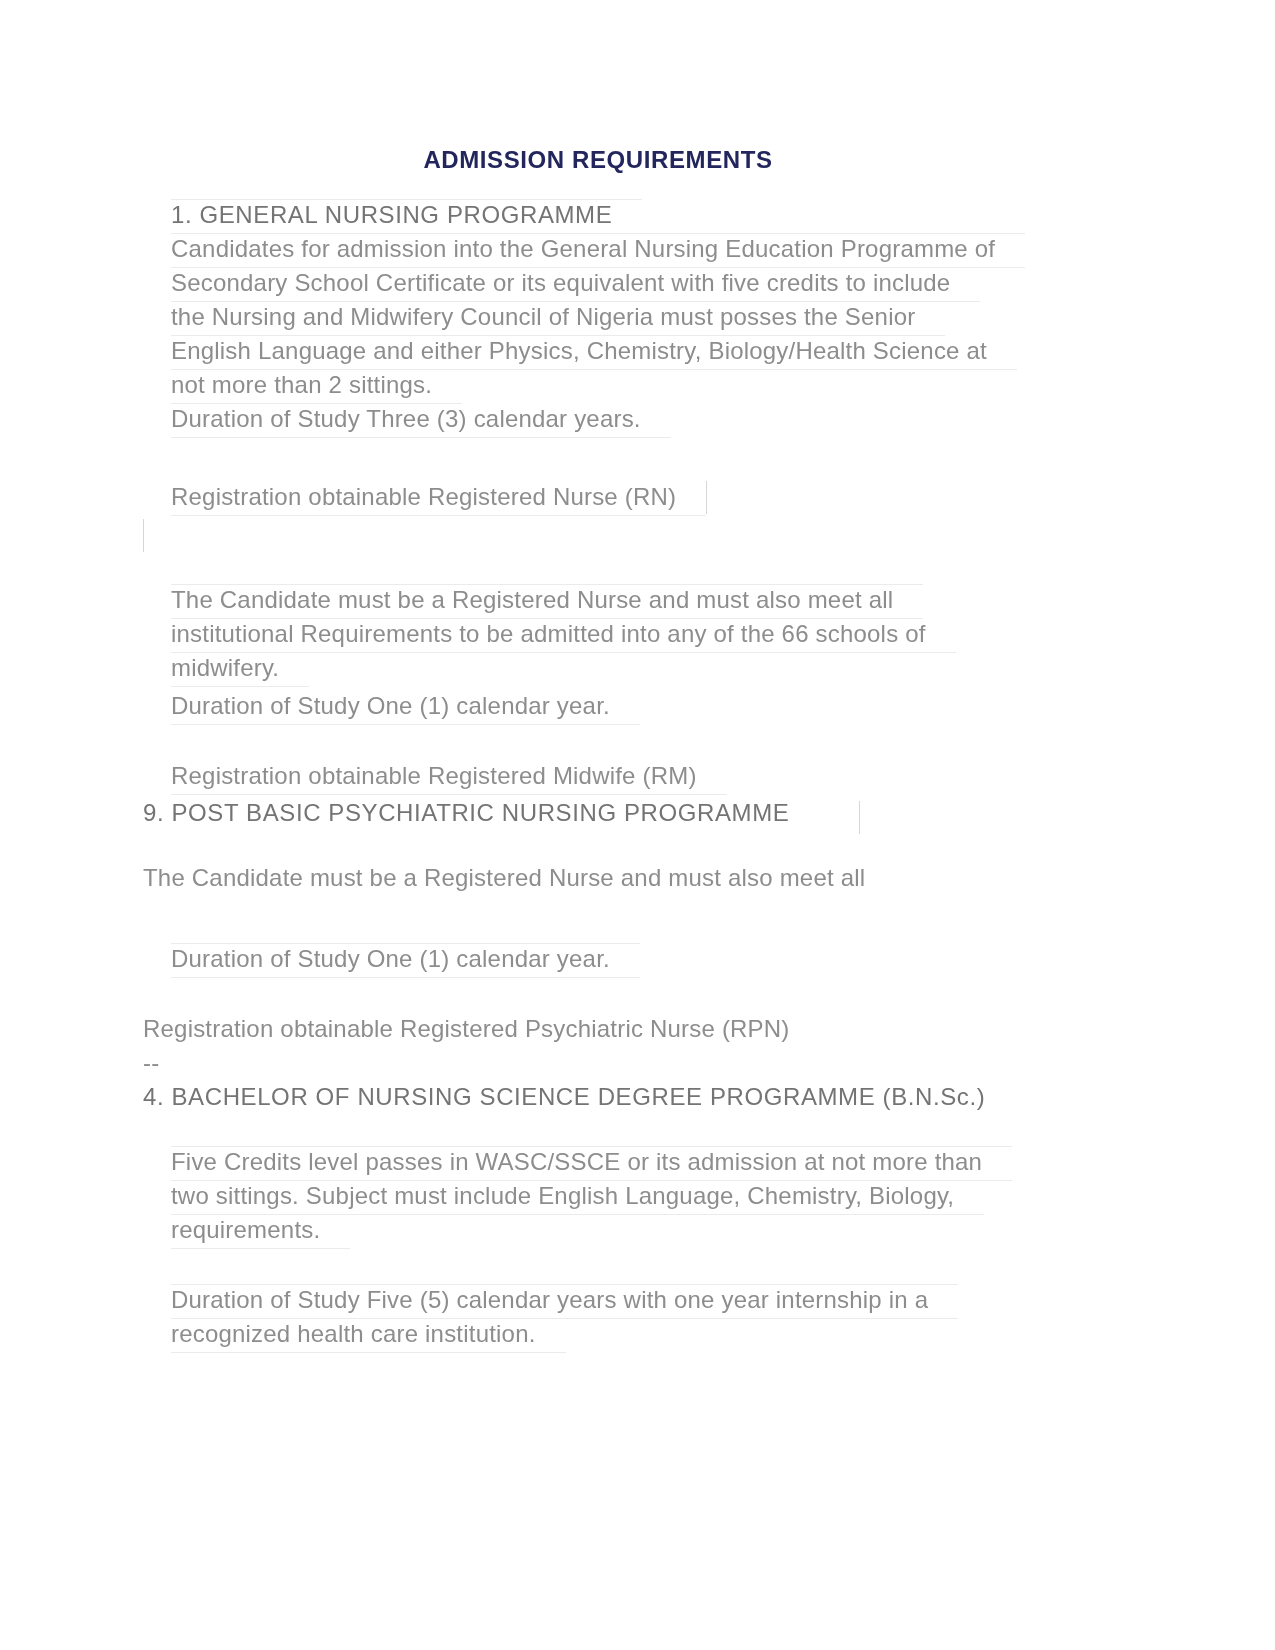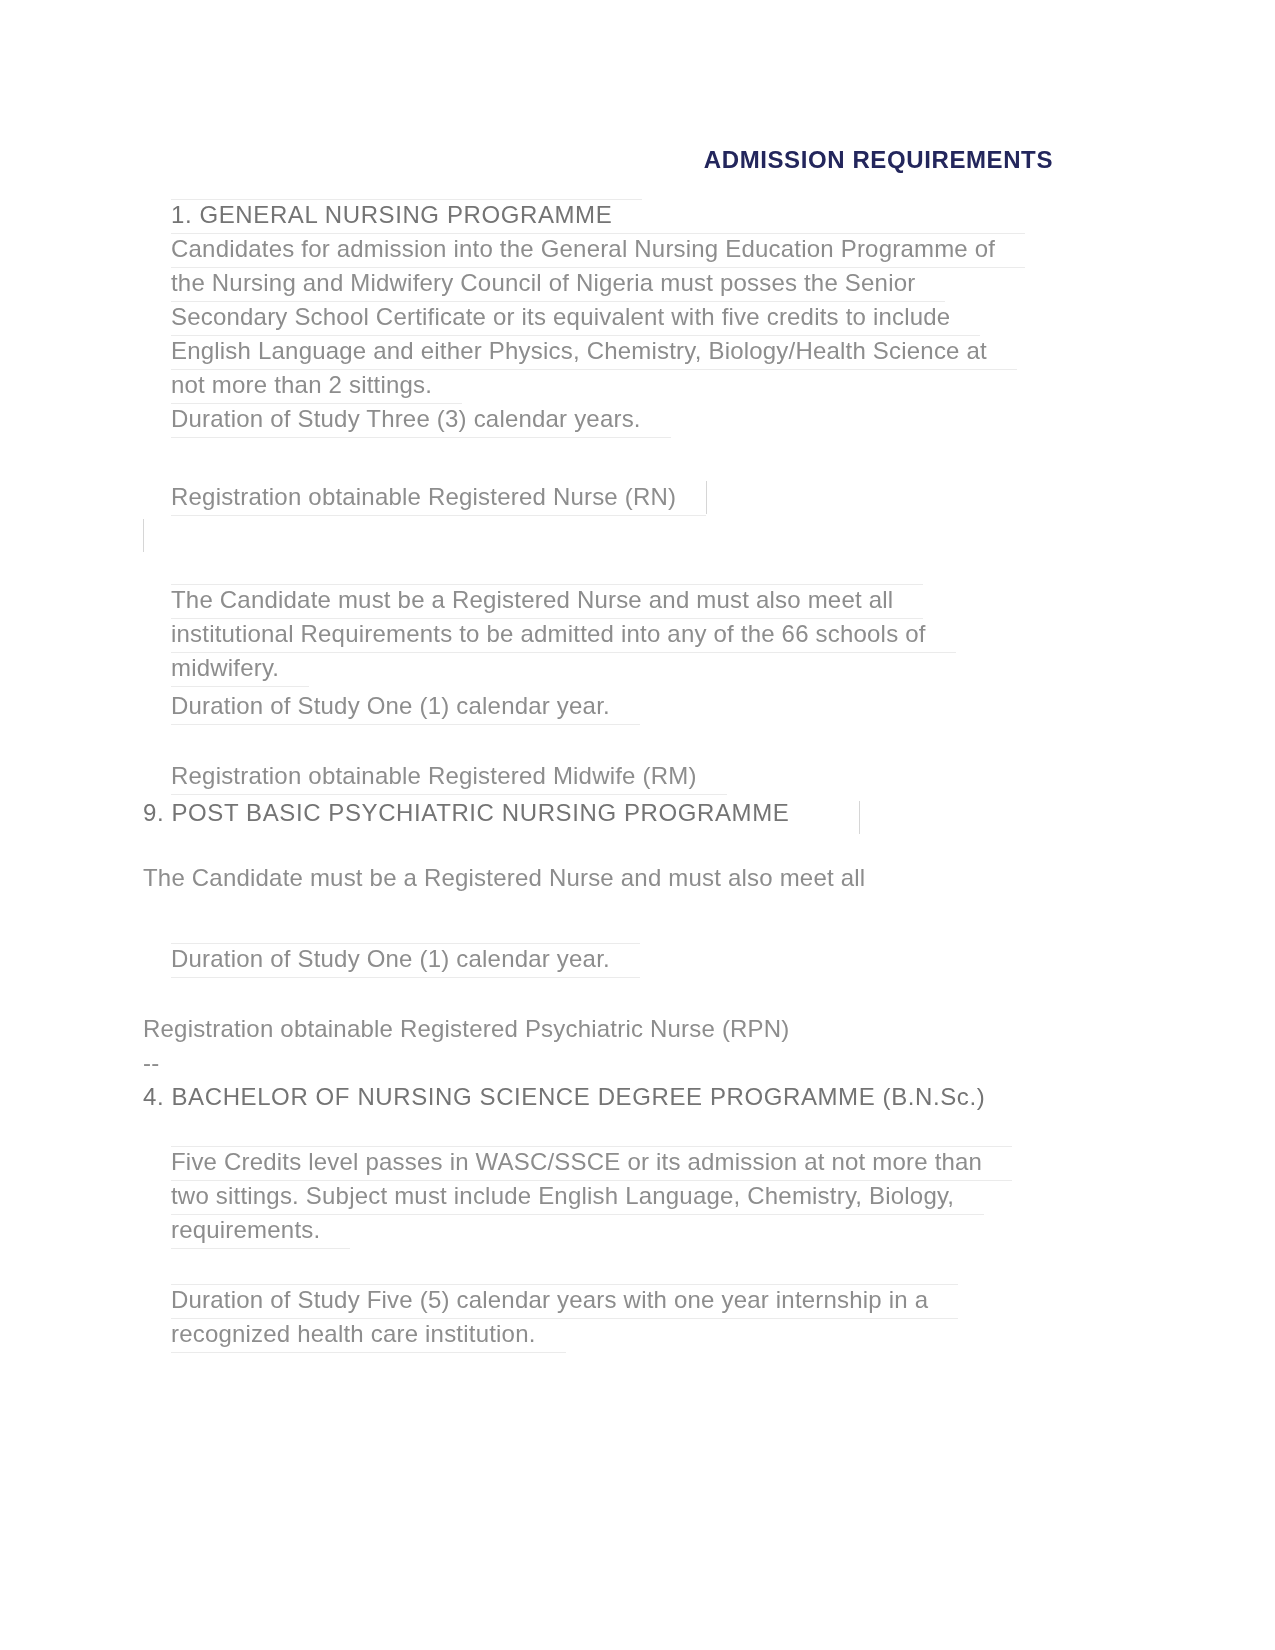--- a/index.html
+++ b/index.html
@@ -24,21 +24,21 @@
   }
   .line{
     height:34px;line-height:34px;
     font-size:24px;
     color:var(--body_color);
     white-space:nowrap;
     letter-spacing:0.2px;
   }
   .title{
     margin-top:143px;
-    text-align:right;
+    text-align:center;
     color:var(--title_color);
     font-weight:bold;
     letter-spacing:0.6px;
   }
   .h{
     color:var(--heading_color);
     letter-spacing:0.6px;
   }
   
   .u{
@@ -76,22 +76,22 @@
 </head>
 <body>
 
 <div class="page">
   <div class="doc">
 
     <div class="line title">ADMISSION REQUIREMENTS</div>
 
     <div class="line h mt-h1"><span class="u rt">1. GENERAL NURSING PROGRAMME</span></div>
     <div class="line"><span class="u rt rb">Candidates for admission into the General Nursing Education Programme of</span></div>
+    <div class="line"><span class="u rb">Secondary School Certificate or its equivalent with five credits to include</span></div>
     <div class="line"><span class="u rb">the Nursing and Midwifery Council of Nigeria must posses the Senior</span></div>
-    <div class="line"><span class="u rb">Secondary School Certificate or its equivalent with five credits to include</span></div>
     <div class="line"><span class="u rb">English Language and either Physics, Chemistry, Biology/Health Science at</span></div>
     <div class="line"><span class="u rb">not more than 2 sittings.</span></div>
     <div class="line"><span class="u rb">Duration of Study Three (3) calendar years.</span></div>
     <div class="line mt-rn"><span class="u rb">Registration obtainable Registered Nurse (RN)</span><span class="vbar"></span></div>
 
     <div class="line h mt-h2"><span class="vbar"></span></div>
     <div class="line mt-p2"><span class="u rt rb">The Candidate must be a Registered Nurse and must also meet all</span></div>
     <div class="line"><span class="u rb">institutional Requirements to be admitted into any of the 66 schools of</span></div>
     <div class="line"><span class="u rb">midwifery.</span></div>
     <div class="line mt-d2"><span class="u rb">Duration of Study One (1) calendar year.</span></div>

